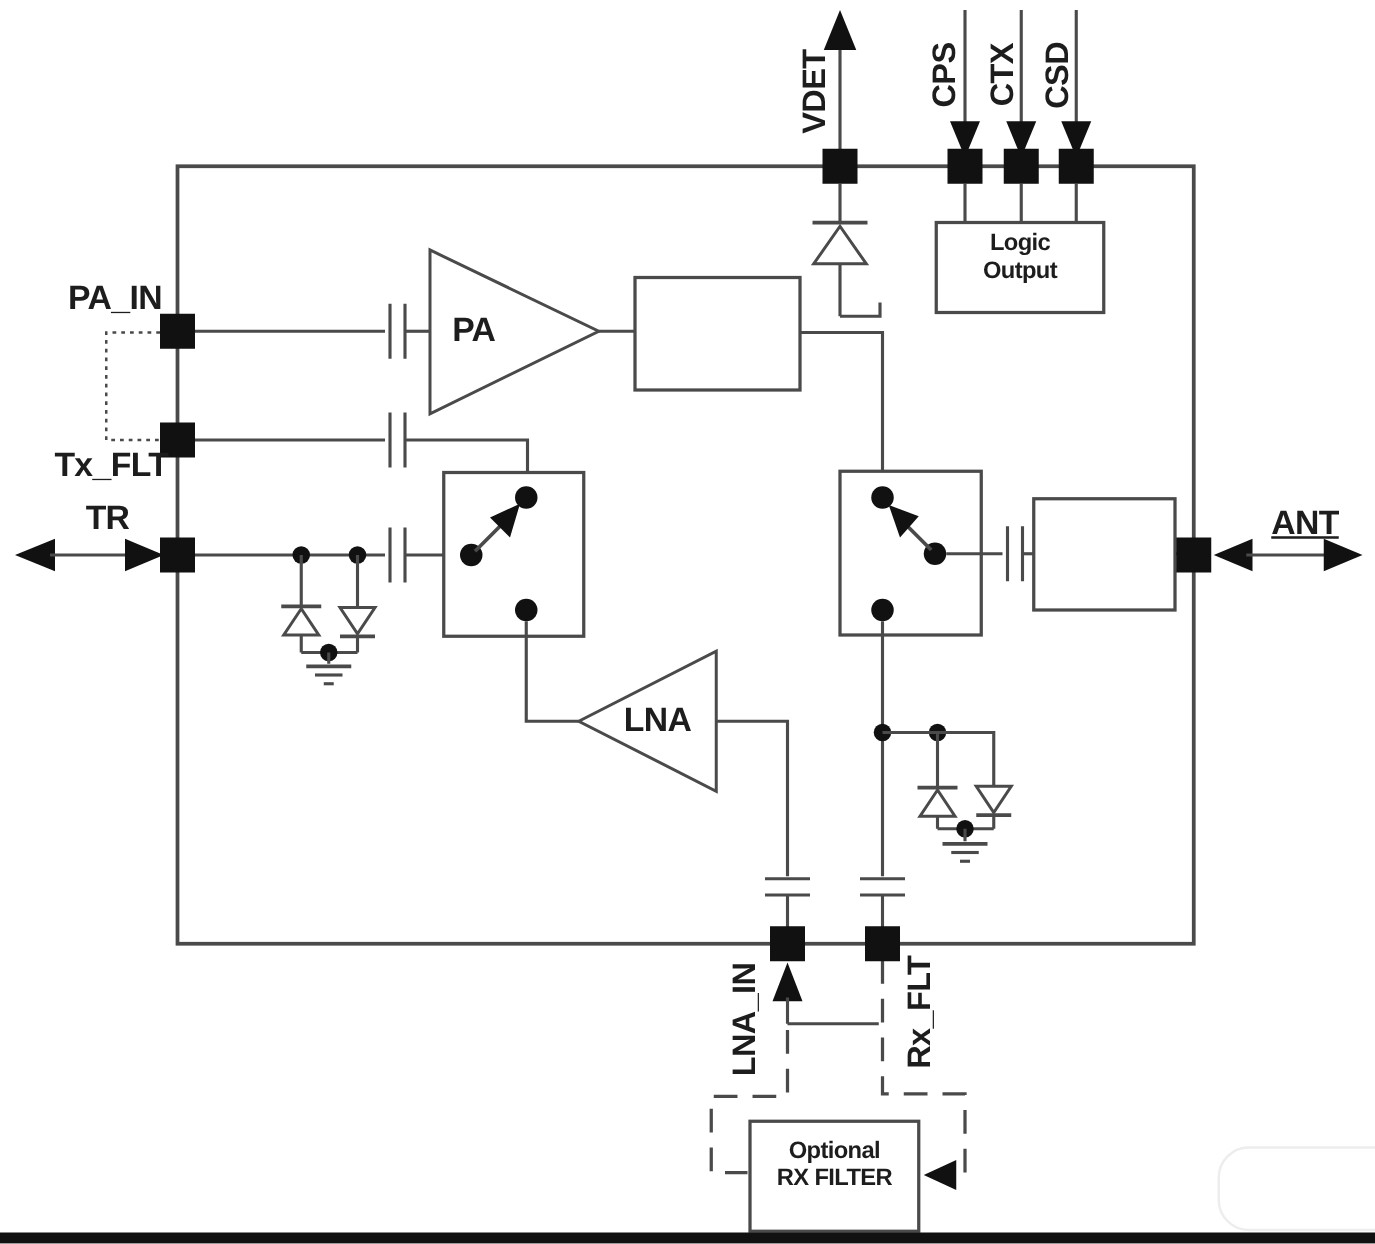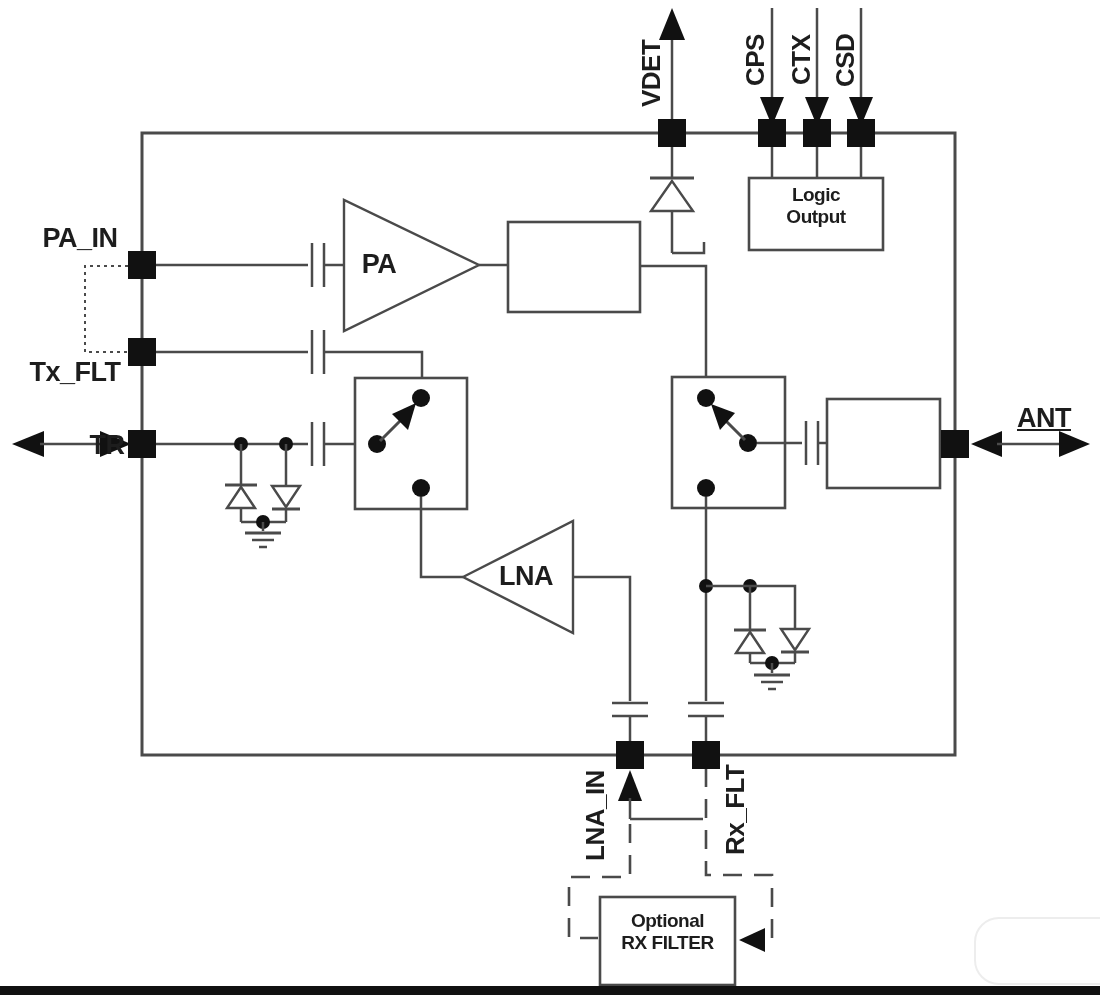--- a/index.html
+++ b/index.html
@@ -239,23 +239,23 @@
     <rect class="pad" x="847" y="119" width="28" height="28"></rect>
     <rect class="pad" x="941" y="430" width="28" height="28"></rect>
     <rect class="pad" x="616" y="741" width="28" height="28"></rect>
     <rect class="pad" x="692" y="741" width="28" height="28"></rect>
   </g>
 
   <rect x="0" y="986" width="1100" height="9" fill="#111111"></rect>
   <rect class="faint" x="975" y="918" width="150" height="66" rx="24" fill="#ffffff"></rect>
 </svg>
 
-<div class="label" style="left:32px;top:224px;width:96px;text-align:center;">PA_IN</div>
-<div class="label" style="left:23px;top:358px;width:104px;text-align:center;">Tx_FLT</div>
-<div class="label" style="left:77px;top:400px;width:60px;margin-top:31px;">TR</div>
+<div class="label" style="left:44px;top:224px;width:96px;text-align:center;">PA_IN</div>
+<div class="label" style="left:37px;top:358px;width:104px;text-align:center;">Tx_FLT</div>
+<div class="label" style="left:56px;top:400px;width:60px;">TR</div>
 <div class="label" style="left:1002px;top:404px;width:84px;text-decoration:underline;">ANT</div>
 
 <div class="vlabel" style="left:638px;top:28px;height:90px;">VDET</div>
 <div class="vlabel" style="left:742px;top:32px;height:56px;">CPS</div>
 <div class="vlabel" style="left:788px;top:32px;height:56px;">CTX</div>
 <div class="vlabel" style="left:832px;top:32px;height:56px;">CSD</div>
 <div class="vlabel" style="left:582px;top:766px;height:100px;">LNA_IN</div>
 <div class="vlabel" style="left:722px;top:762px;height:96px;">Rx_FLT</div>
 
 <div class="label" style="left:348px;top:250px;width:62px;text-align:center;">PA</div>

